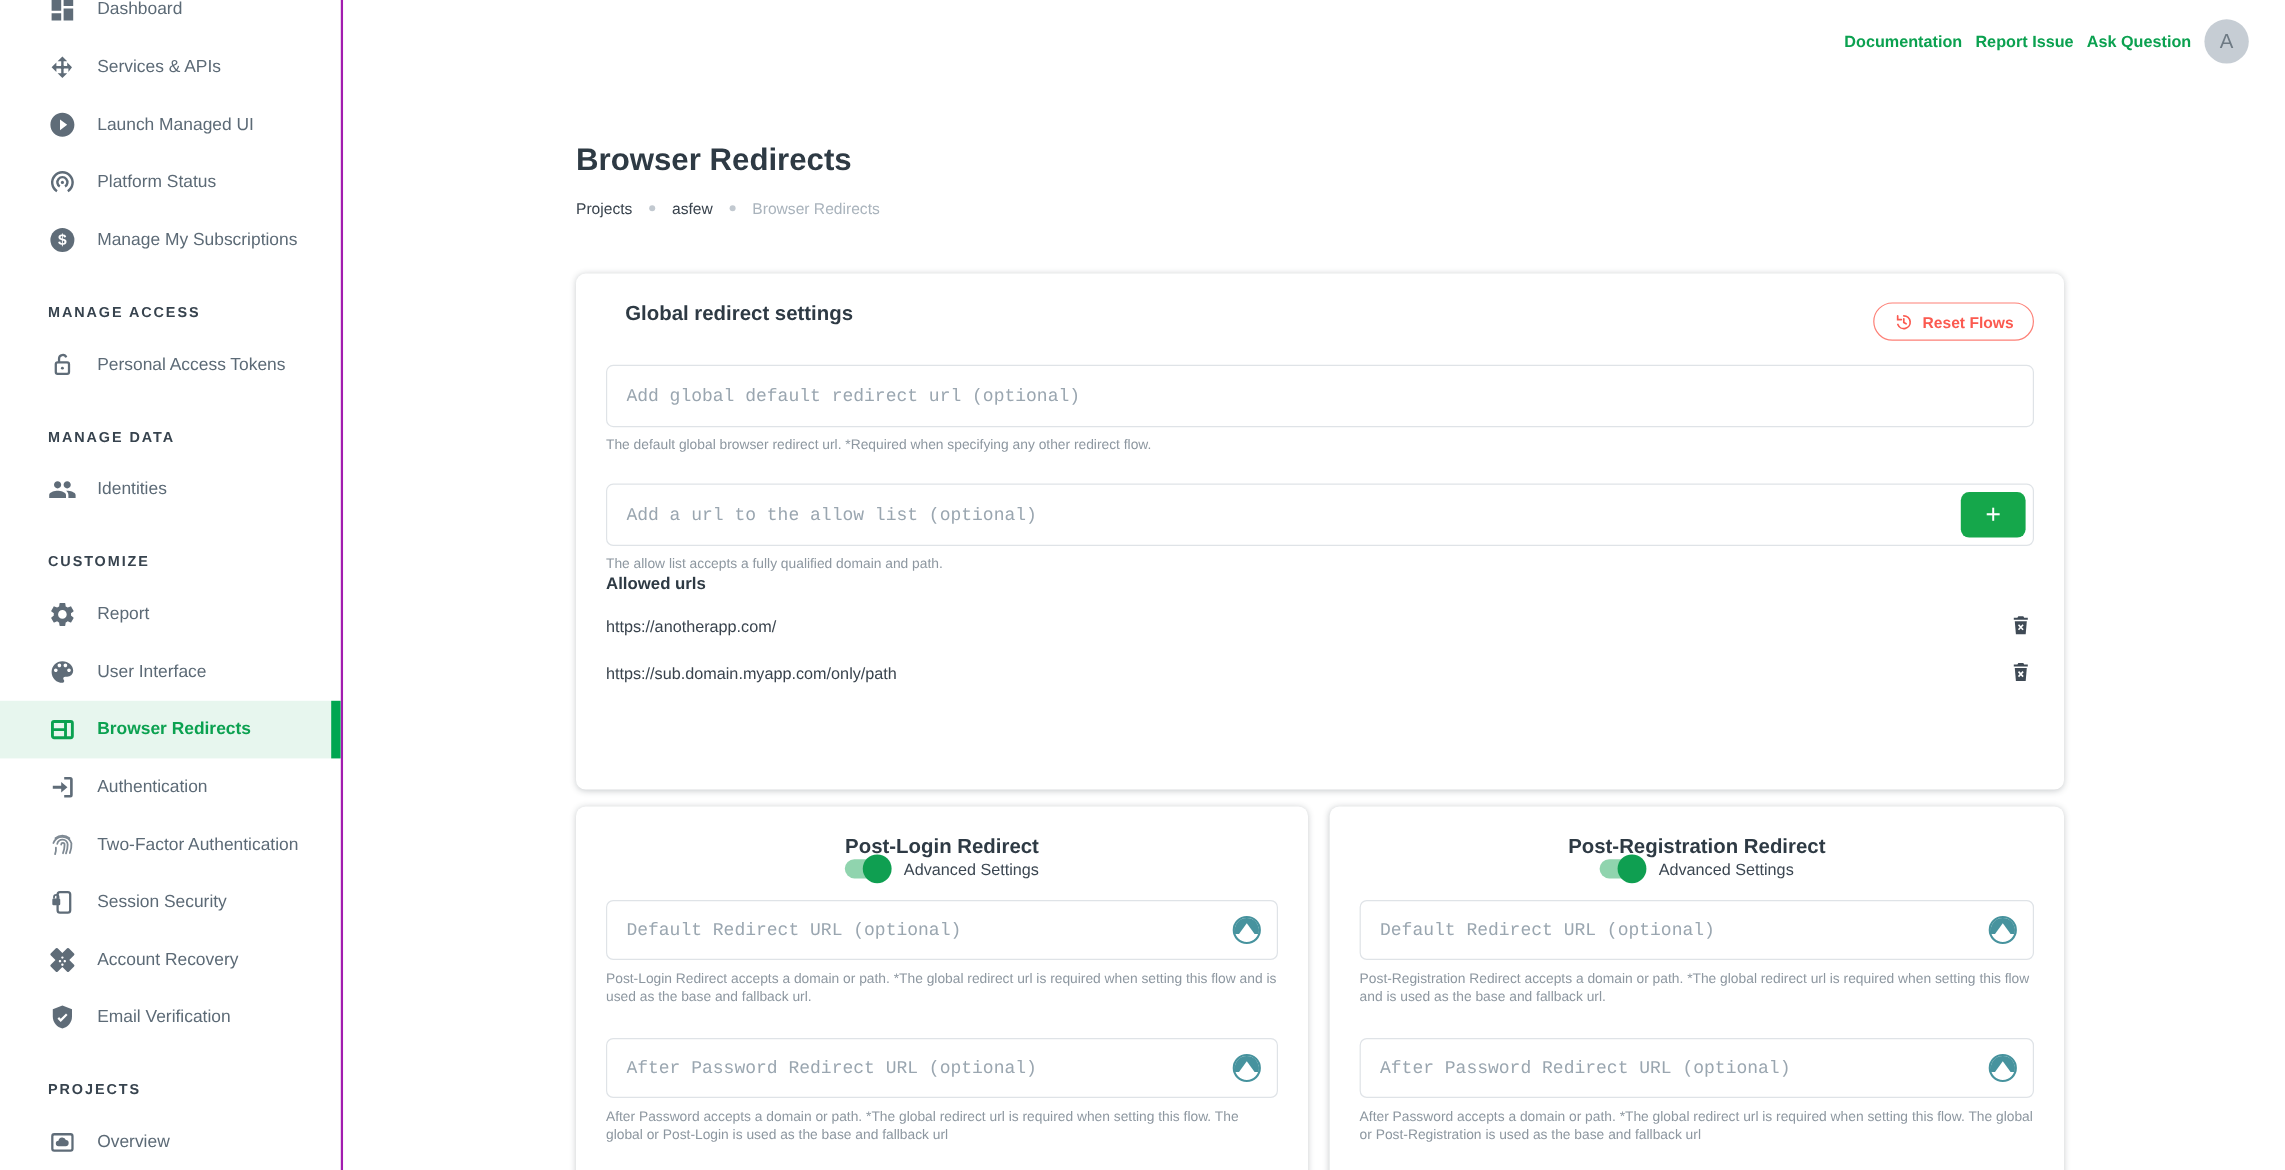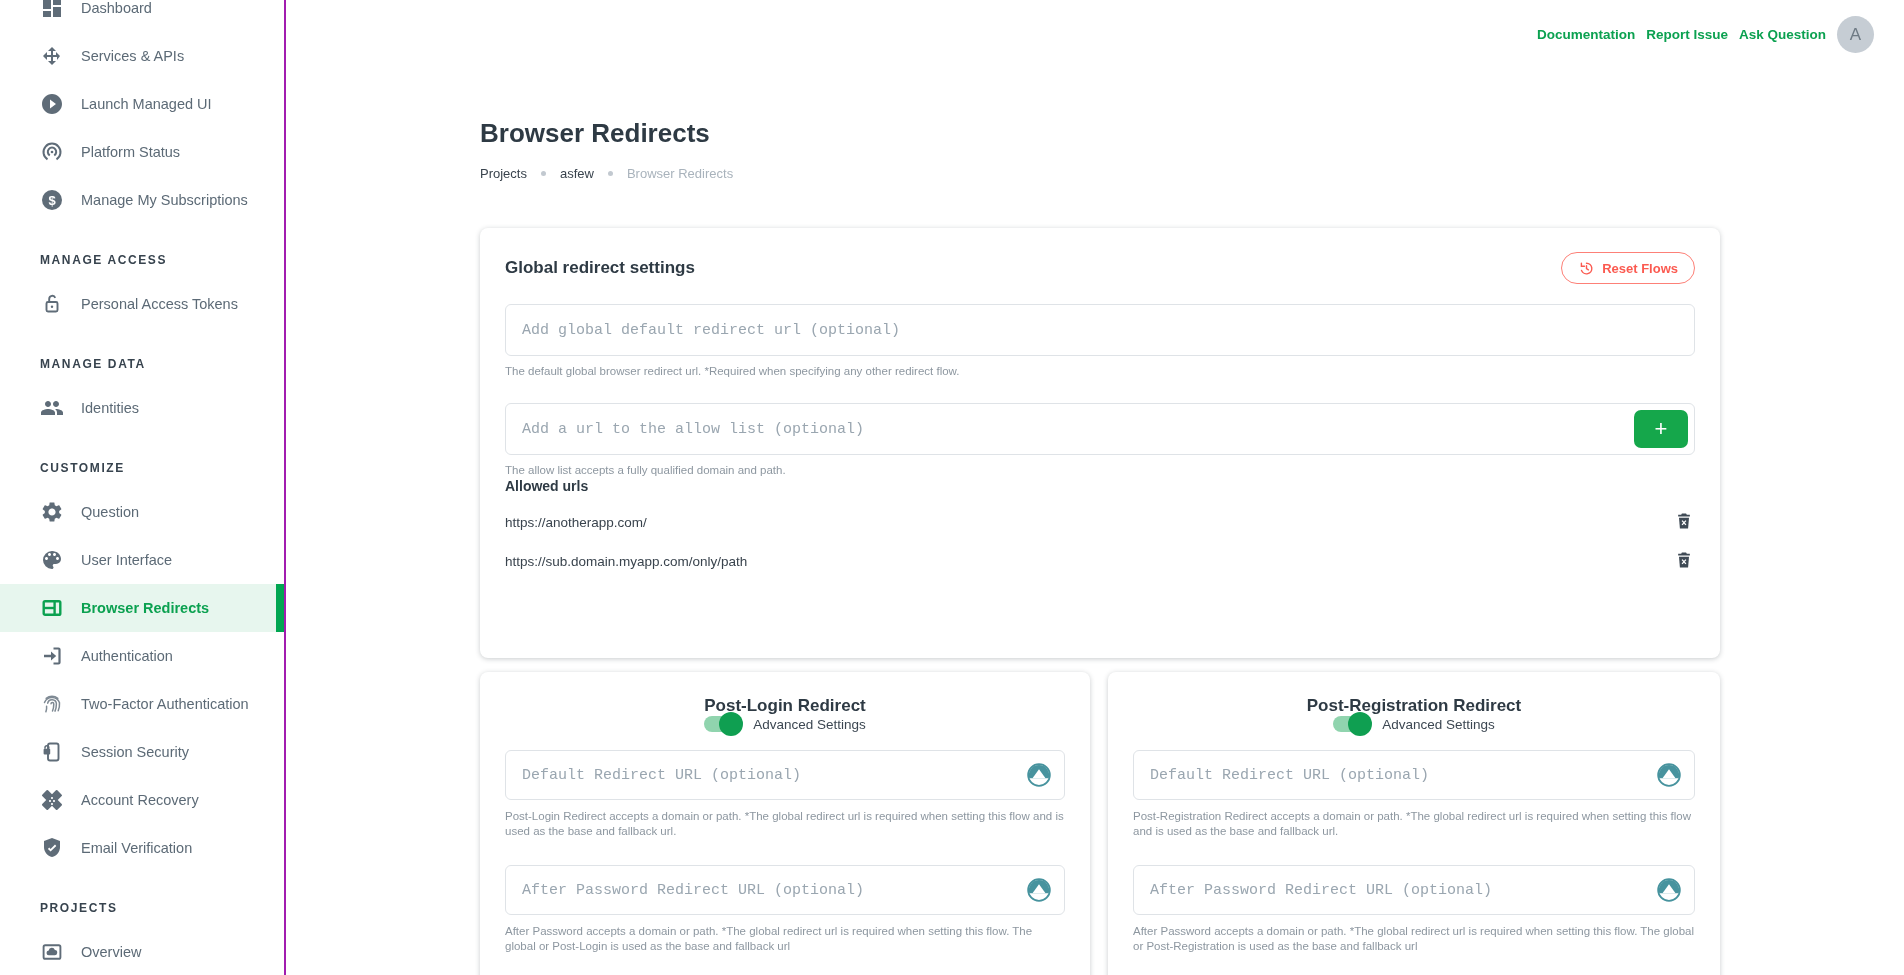--- a/index.html
+++ b/index.html
@@ -32,21 +32,21 @@
 
   .content { position:absolute; left:194px; top:0; width:1240px; }
   .page-title { position:absolute; top:118px; font-size:26px; font-weight:bold; color:#2e3a44; }
   .breadcrumb { position:absolute; top:166px; display:flex; align-items:center; gap:14px; font-size:13px; }
   .crumb { color:#39434d; cursor:pointer; }
   .crumb.current { color:#a9b3bc; cursor:default; }
   .crumb-dot { width:5px; height:5px; border-radius:50%; background:#c2c9d0; }
 
   .card { background:#fff; border-radius:8px; box-shadow:0 1px 5px rgba(40,50,60,.25); }
   .global-card { position:absolute; top:228px; width:1240px; height:430px; padding:24px 25px; }
-  .card-head { display:flex; justify-content:space-between; align-items:center; height:32px; }
+  .card-head { display:flex; justify-content:space-between; align-items:flex-start; height:32px;margin-left:16px; }
   .card-title { font-size:17px; font-weight:bold; color:#2e3a44; }
 
   .reset-btn { display:flex; align-items:center; gap:7px; height:32px; padding:0 16px;
     border:1px solid #fd8077; border-radius:16px; background:#fff; color:#fb5a50;
     font-size:13px; font-weight:bold; cursor:pointer; font-family:inherit; }
 
   .field { position:relative; }
   .txt-input { width:100%; height:52px; border:1px solid #dfe3e7; border-radius:6px;
     padding:16px 16px; font-size:15px; color:#0c4a6e; font-family:Liberation Mono, monospace; outline:none; }
   .txt-input::placeholder { color:#9aa6b0; }
@@ -160,21 +160,21 @@
     </li>
 
     <li class="nav-header">CUSTOMIZE</li>
 
     <li class="nav-item">
       <span class="ic">
         <svg class="gico" viewBox="0 0 24 24" width="24" height="24">
             <path d="M19.14 12.94c.04-.3.06-.61.06-.94 0-.32-.02-.64-.07-.94l2.03-1.58c.18-.14.23-.41.12-.61l-1.92-3.32c-.12-.22-.37-.29-.59-.22l-2.39.96c-.5-.38-1.03-.7-1.62-.94l-.36-2.54c-.04-.24-.24-.41-.48-.41h-3.84c-.24 0-.43.17-.47.41l-.36 2.54c-.59.24-1.13.57-1.62.94l-2.39-.96c-.22-.08-.47 0-.59.22L2.74 8.87c-.12.21-.08.47.12.61l2.03 1.58c-.05.3-.09.63-.09.94s.02.64.07.94l-2.03 1.58c-.18.14-.23.41-.12.61l1.92 3.32c.12.22.37.29.59.22l2.39-.96c.5.38 1.03.7 1.62.94l.36 2.54c.05.24.24.41.48.41h3.84c.24 0 .44-.17.47-.41l.36-2.54c.59-.24 1.13-.56 1.62-.94l2.39.96c.22.08.47 0 .59-.22l1.92-3.32c.12-.22.07-.47-.12-.61l-2.01-1.58zM12 15.6c-1.98 0-3.6-1.62-3.6-3.6s1.62-3.6 3.6-3.6 3.6 1.62 3.6 3.6-1.62 3.6-3.6 3.6z"></path>
           </svg>
       </span>
-      <span class="lbl">Question</span>
+      <span class="lbl">Report</span>
     </li>
 
     <li class="nav-item">
       <span class="ic">
         <svg class="gico" viewBox="0 0 24 24" width="24" height="24">
             <path d="M12 3a9 9 0 0 0 0 18c.83 0 1.5-.67 1.5-1.5 0-.39-.15-.74-.39-1.01-.23-.26-.38-.61-.38-.99 0-.83.67-1.5 1.5-1.5H16a5 5 0 0 0 5-5c0-4.42-4.03-8-9-8zm-5.5 9c-.83 0-1.5-.67-1.5-1.5S5.67 9 6.5 9 8 9.67 8 10.5 7.33 12 6.5 12zm3-4C8.67 8 8 7.33 8 6.5S8.67 5 9.5 5s1.5.67 1.5 1.5S10.33 8 9.5 8zm5 0c-.83 0-1.5-.67-1.5-1.5S13.67 5 14.5 5s1.5.67 1.5 1.5S15.33 8 14.5 8zm3 4c-.83 0-1.5-.67-1.5-1.5S16.67 9 17.5 9s1.5.67 1.5 1.5-.67 1.5-1.5 1.5z"></path>
           </svg>
       </span>
       <span class="lbl">User Interface</span>
     </li>

